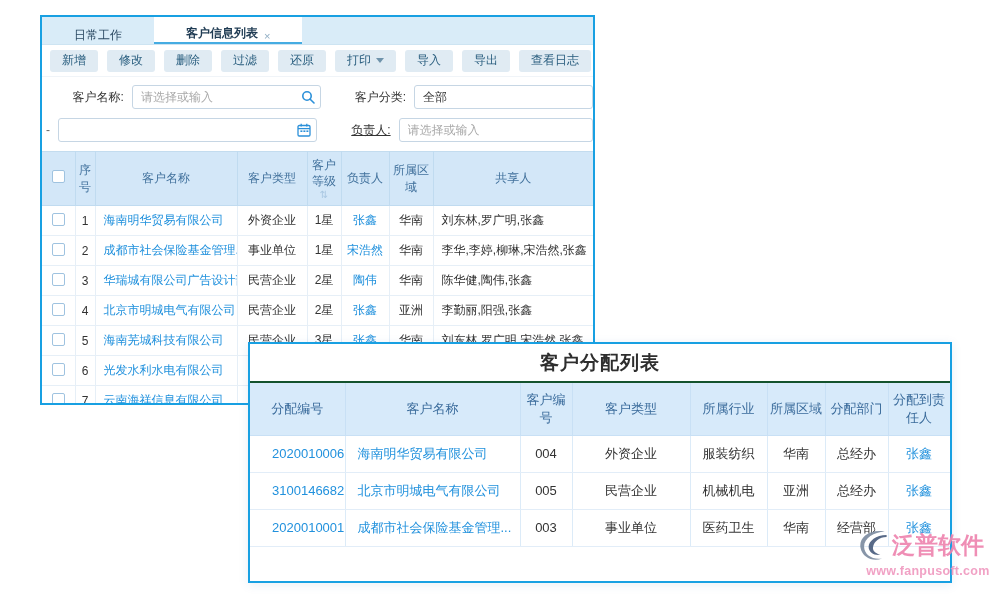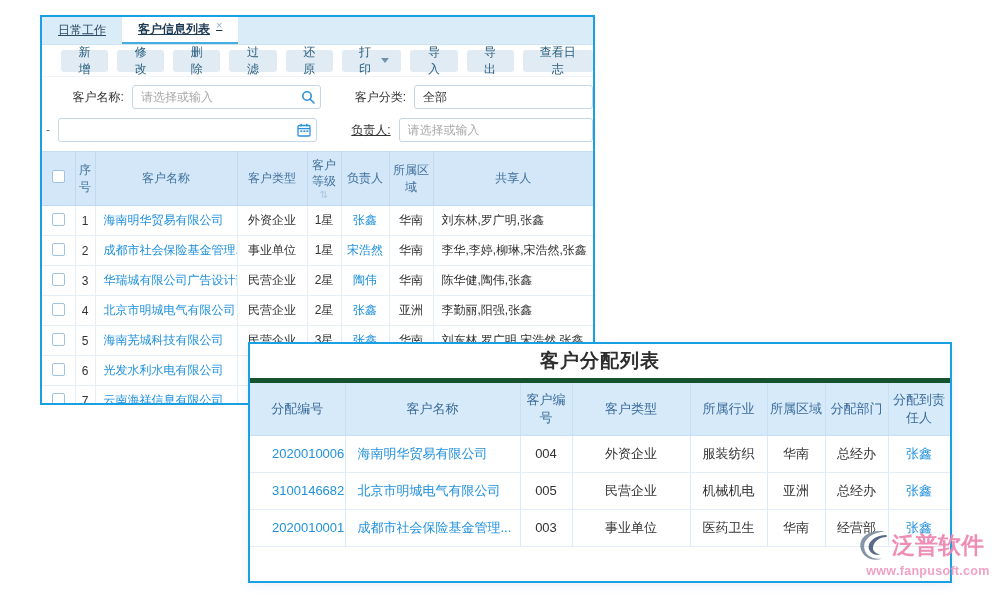--- a/index.html
+++ b/index.html
@@ -4,25 +4,25 @@
 <style>
   * { margin:0; padding:0; box-sizing:border-box; }
   html,body { width:1000px; height:600px; background:#fff; overflow:hidden;
               font-family:"Liberation Sans","DejaVu Sans",sans-serif; }
 
   
   .panel1 { position:absolute; left:40px; top:15px; width:555px; height:390px;
             background:#fff; border:2px solid #18a0e2; overflow:hidden; z-index:1; }
   .tabbar { height:28px; background:#d9ecf8; display:flex; align-items:stretch;
             border-bottom:1px solid #cde4f2; }
-  .tab { padding:0 16px; display:flex; align-items:center; font-size:12px; color:#2c4a63; cursor:default;text-decoration:underline; }
+  .tab { padding:0 32px; display:flex; align-items:flex-end; font-size:12px; color:#2c4a63; cursor:default; }
   .tab.active { background:#fff; font-weight:bold; color:#1f3b53; border-bottom:2px solid #45ace2; }
   .tab-close { margin:-10px 0 0 6px; color:#8fadc4; font-size:11px; font-weight:normal; }
 
-  .toolbar { height:32px; display:flex; align-items:center; gap:9px; padding-left:19px;
+  .toolbar { height:32px; display:flex; align-items:center; gap:9px; padding-left:8px;
              border-bottom:1px solid #f0f4f8;font-family:Liberation Serif, serif; }
   .btn { background:#e0ebf3; color:#285d7e; border:none; border-radius:3px; height:22px;
          padding:0 12px; font-size:12px; display:flex; align-items:center; gap:5px;
          font-family:inherit; cursor:pointer; }
   .caret { width:0; height:0; border-left:4px solid transparent; border-right:4px solid transparent;
            border-top:5px solid #6f93ab; }
 
   .search { padding-top:8px; }
   .srow { display:flex; align-items:center; height:24px; margin-bottom:9px; font-size:12px; color:#333; }
   .lbl { text-align:right; white-space:nowrap; }
@@ -52,21 +52,21 @@
   a.link { color:#2191dd; text-decoration:none; cursor:pointer; }
   .sort { display:block; font-size:10px; color:#a9c7e2; line-height:1; margin-top:1px; cursor:pointer; }
   input[type=checkbox] { appearance:none; -webkit-appearance:none; width:13px; height:13px;
                          border:1px solid #9fc3e0; border-radius:2px; background:#fff; cursor:pointer; }
 
   
   .panel2 { position:absolute; left:248px; top:342px; width:704px; height:241px; background:#fff;
             border:2px solid #18a0e2; z-index:5; overflow:hidden; box-shadow:0 2px 10px rgba(40,100,160,.10); }
   .p2-title { height:39px; display:flex; align-items:center; justify-content:center;
               font-size:19px; font-weight:bold; color:#2e2e2e; letter-spacing:1px;
-              border-bottom:5px solid #14532d; }
+              border-bottom:2px solid #14532d; }
   .t2 { width:700px; }
   .t2 thead th { background:#d7eafa; color:#3a6b9b; font-weight:normal; font-size:13px; height:52px;
                  border-right:1px solid #c8e0f5; border-bottom:1px solid #c8e0f5;
                  text-align:center; line-height:1.4; padding:2px; }
   .t2 tbody td { height:37px; font-size:13px; color:#333; text-align:center;
                  border-right:1px solid #dcebf8; border-bottom:1px solid #e2edf8;
                  white-space:nowrap; overflow:hidden; }
   .td-id { text-align:left !important; padding-left:22px; }
   .td-name2 { text-align:left !important; padding-left:12px; }
 

